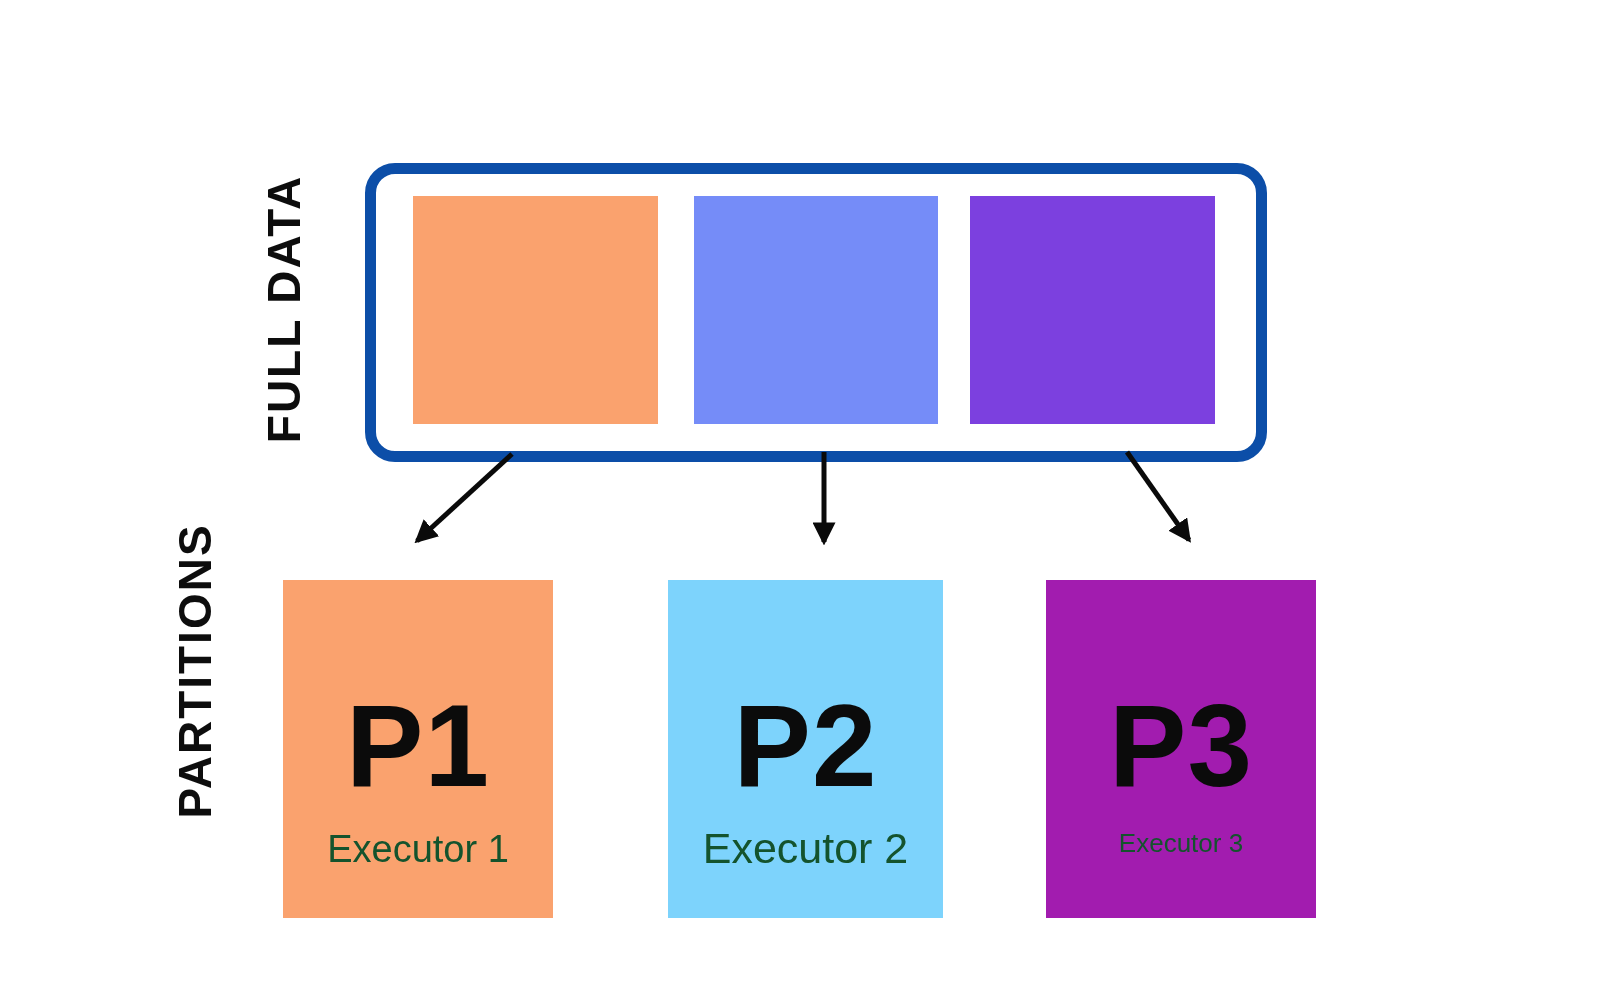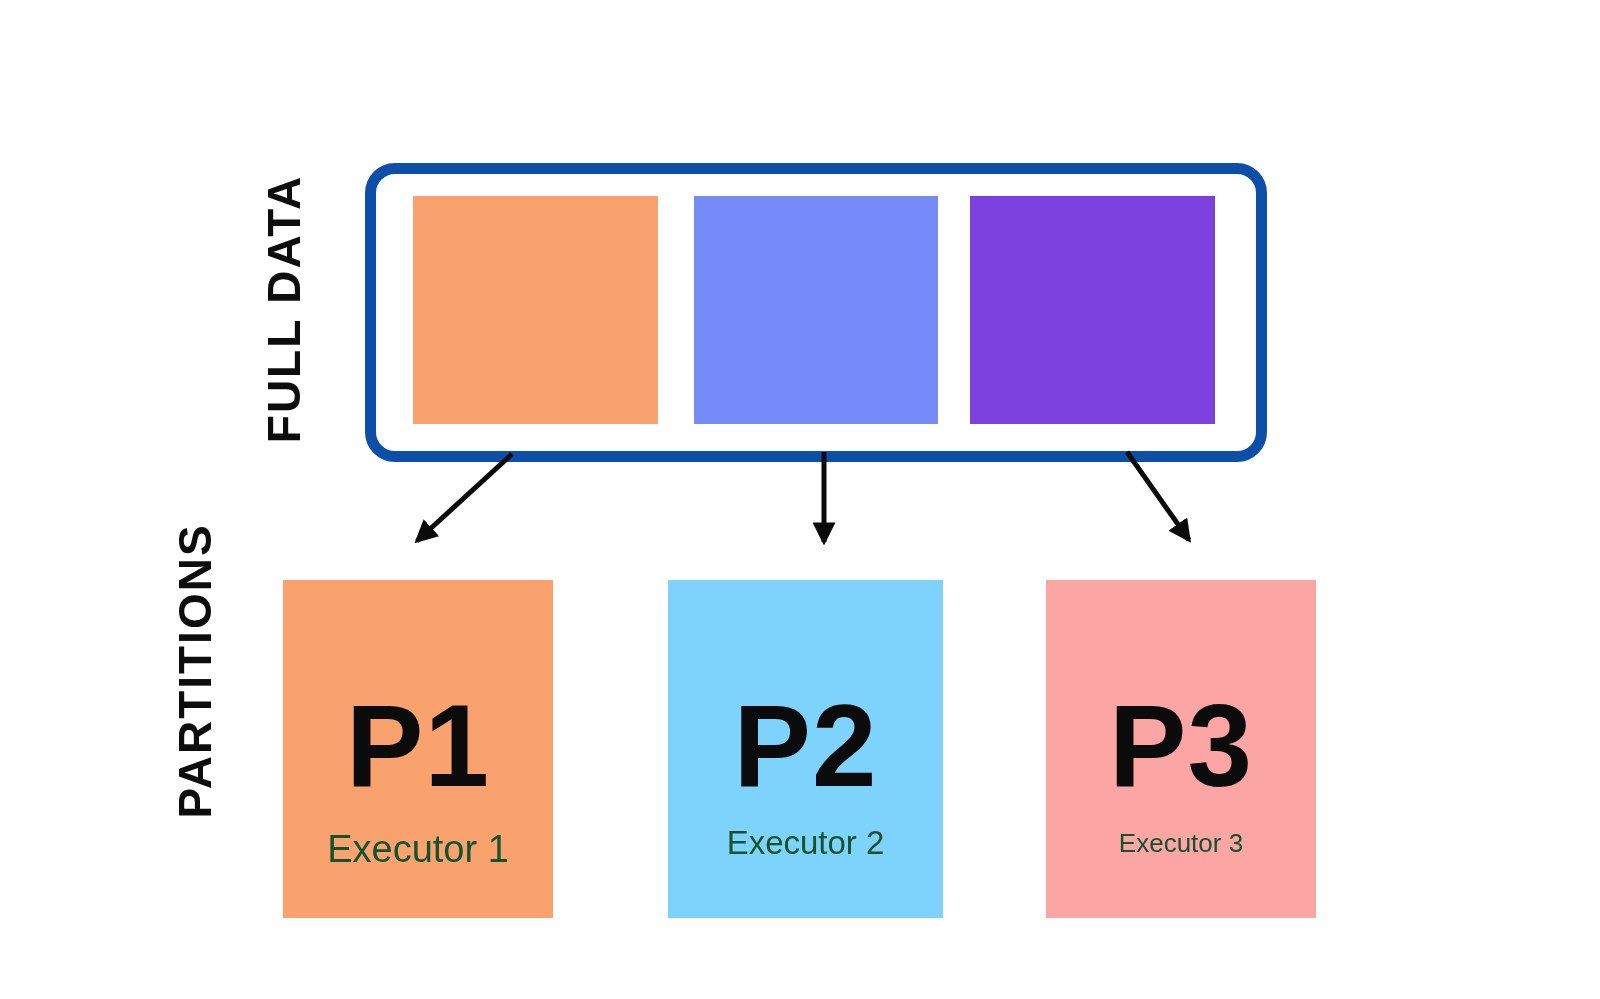--- a/index.html
+++ b/index.html
@@ -89,21 +89,21 @@
 
   
   .executor {
     position: absolute;
     text-align: center;
     color: #14532d;
     font-weight: 400;
     white-space: nowrap;
   }
   .executor.e1 { left: 283px;  width: 270px; top: 828px; font-size: 38px; }
-  .executor.e2 { left: 668px;  width: 275px; top: 824px; font-size: 33px; }
+  .executor.e2 { left: 668px;  width: 275px; top: 824px; font-size: 43px; }
   .executor.e3 { left: 1046px; width: 270px; top: 828px; font-size: 26px; }
 </style>
 </head>
 <body>
 
 <div class="canvas">
 
   <div class="side-label full-data">FULL DATA</div>
 
   <div class="side-label partitions">PARTITIONS</div>
@@ -128,21 +128,21 @@
   </svg>
 
   <div class="partition p1" style="background-color: rgb(250, 162, 110);">
     <div class="ptext">P1</div>
   </div>
 
   <div class="partition p2" style="background-color: #7dd3fc;">
     <div class="ptext">P2</div>
   </div>
 
-  <div class="partition p3" style="background-color: #fca5a5;">
+  <div class="partition p3" style="background-color: #a21caf;">
     <div class="ptext">P3</div>
   </div>
 
   <div class="executor e1">Executor 1</div>
 
   <div class="executor e2">Executor 2</div>
 
   <div class="executor e3">Executor 3</div>
 
 </div>

